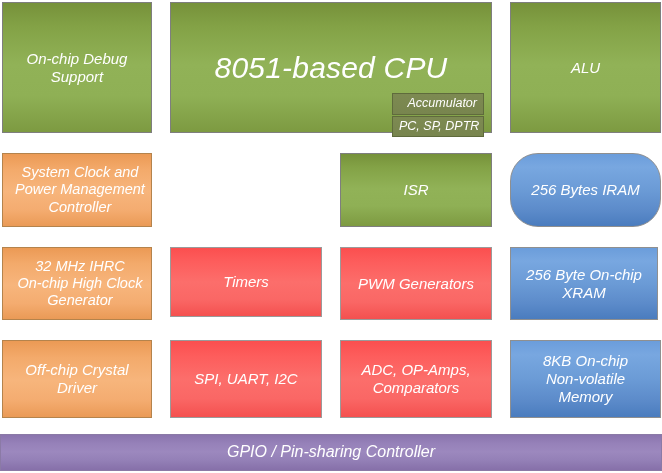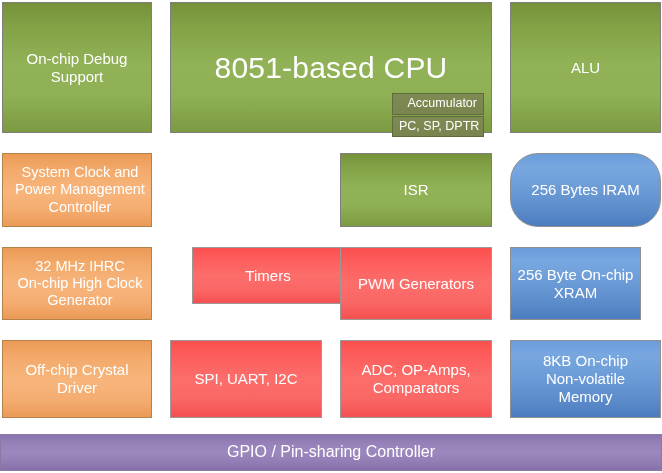--- a/index.html
+++ b/index.html
@@ -10,20 +10,21 @@
   }
   body {
     font-family: "Liberation Sans", sans-serif;
   }
   #diagram {
     position: relative;
     width: 662px;
     height: 473px;
     background: #ffffff;
     overflow: hidden;
+    font-style: italic;
   }
 
   
   .blk {
     position: absolute;
     box-sizing: border-box;
     display: flex;
     align-items: center;
     justify-content: center;
     text-align: center;
@@ -154,29 +155,29 @@
   <div class="blk c-blue fs-norm" style="left:510px; top:153px; width:151px; height:74px;border-radius:28px;">
     <span class="lbl">256 Bytes IRAM</span>
   </div>
 
   <div class="blk c-orange fs-small" style="left:2px; top:247px; width:150px; height:73px;">
     <span class="lbl">32 MHz IHRC
 On-chip High Clock
 Generator</span>
   </div>
 
-  <div class="blk c-red fs-norm" style="left:170px; top:247px; width:152px; height:57px;margin-left:22px;">
+  <div class="blk c-red fs-norm" style="left:170px; top:247px; width:152px; height:70px;">
     <span class="lbl">Timers</span>
   </div>
 
   <div class="blk c-red fs-norm" style="left:340px; top:247px; width:152px; height:73px;">
     <span class="lbl">PWM Generators</span>
   </div>
 
-  <div class="blk c-blue fs-norm" style="left:510px; top:247px; width:131px; height:73px;text-align:center;">
+  <div class="blk c-blue fs-norm" style="left:510px; top:247px; width:148px; height:73px;text-align:center;">
     <span class="lbl">256 Byte On-chip
 XRAM</span>
   </div>
 
   <div class="blk c-orange fs-norm" style="left:2px; top:340px; width:150px; height:78px;">
     <span class="lbl">Off-chip Crystal
 Driver</span>
   </div>
 
   <div class="blk c-red fs-norm" style="left:170px; top:340px; width:152px; height:78px;">

